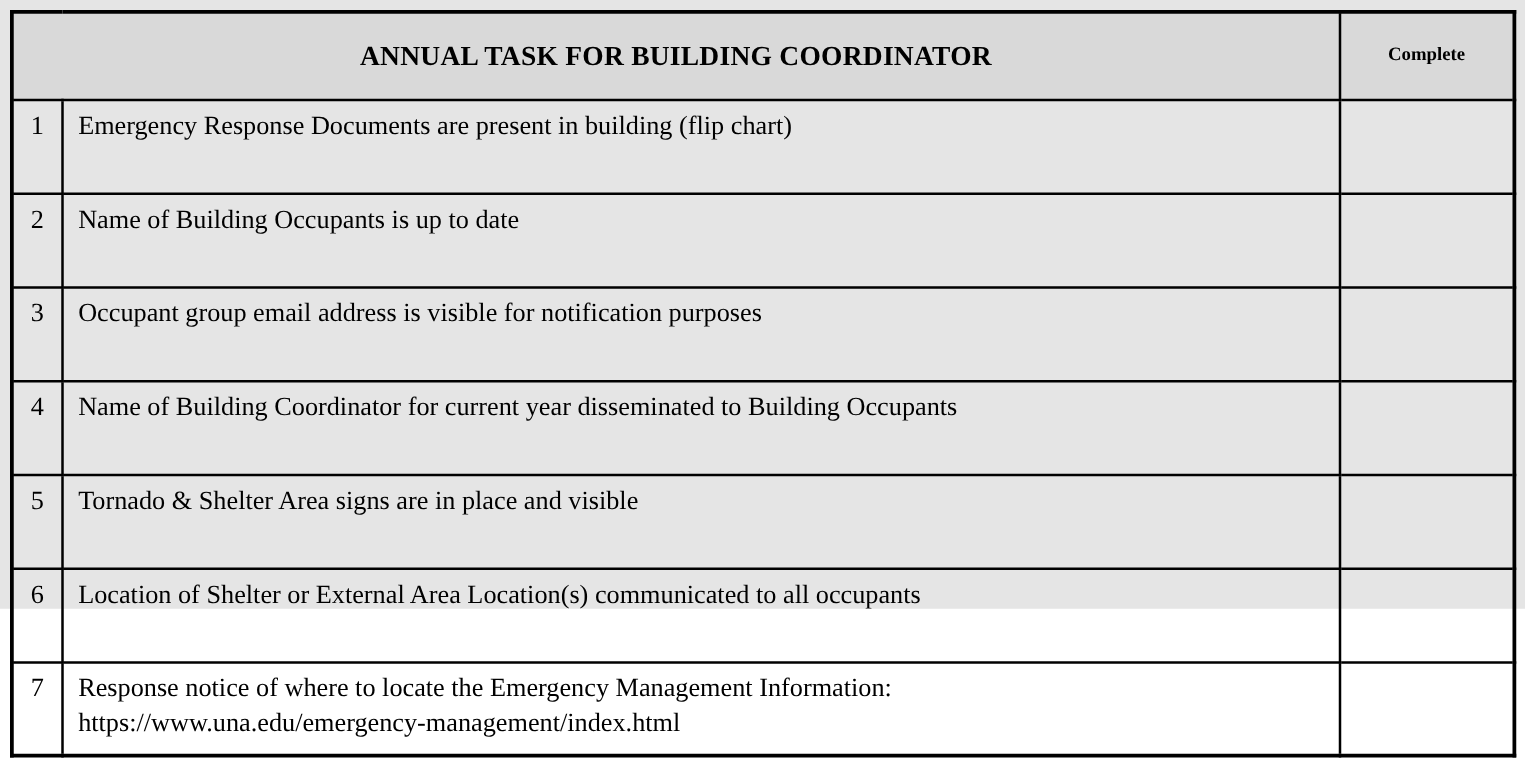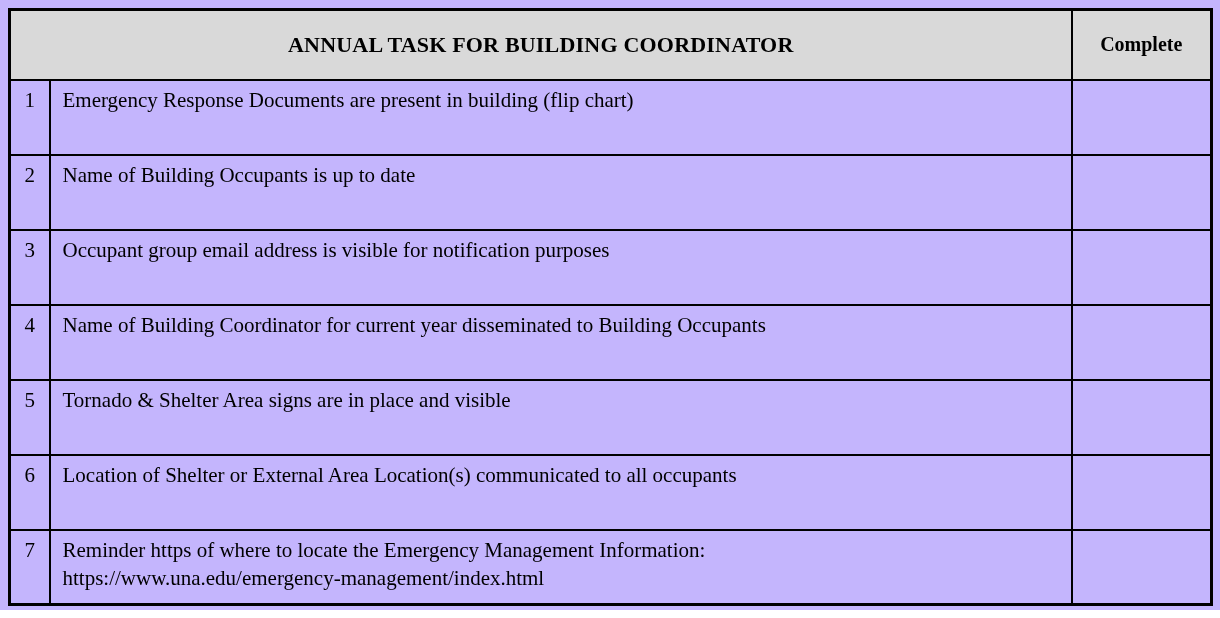--- a/index.html
+++ b/index.html
@@ -7,22 +7,22 @@
     padding: 0;
     background: #ffffff;
     width: 1220px;
     height: 618px;
     font-family: "Liberation Serif", "DejaVu Serif", serif;
     color: #000000;
   }
   .page {
     position: relative;
     width: 1220px;
-    height: 610px;
-    background: #c4b5fd;
+    height: 487px;
+    background: #e5e5e5;
   }
   table.doc-table {
     position: absolute;
     left: 8px;
     top: 8px;
     width: 1202px;
     border-collapse: collapse;
     table-layout: fixed;
     border: 3px solid #000000;
   }
@@ -44,21 +44,21 @@
     font-weight: bold;
     font-size: 22px;
     text-align: center;
     vertical-align: middle;
     letter-spacing: 0.2px;
     padding: 0 10px;
   }
   th.complete-head-cell {
     background: var(--header-bg, #d9d9d9);
     font-weight: bold;
-    font-size: 20px;
+    font-size: 15px;
     text-align: center;
     vertical-align: middle;
     padding: 0 6px;
   }
   td.num-cell {
     text-align: center;
     vertical-align: top;
     font-size: 21px;
     padding-top: 5px;
     line-height: 28px;
@@ -140,20 +140,20 @@
     <td class="num-cell">6</td>
     <td class="task-cell">
       <span class="task-text">Location of Shelter or External Area Location(s) communicated to all occupants</span>
       <span class="task-url"></span>
     </td>
     <td class="complete-cell"></td>
   </tr>
         <tr class="task-row">
     <td class="num-cell">7</td>
     <td class="task-cell">
-      <span class="task-text">Reminder https of where to locate the Emergency Management Information:</span>
+      <span class="task-text">Response notice of where to locate the Emergency Management Information:</span>
       <span class="task-url">https://www.una.edu/emergency-management/index.html</span>
     </td>
     <td class="complete-cell"></td>
   </tr>
       </tbody>
   </table>
 </div>
 
 </body></html>

